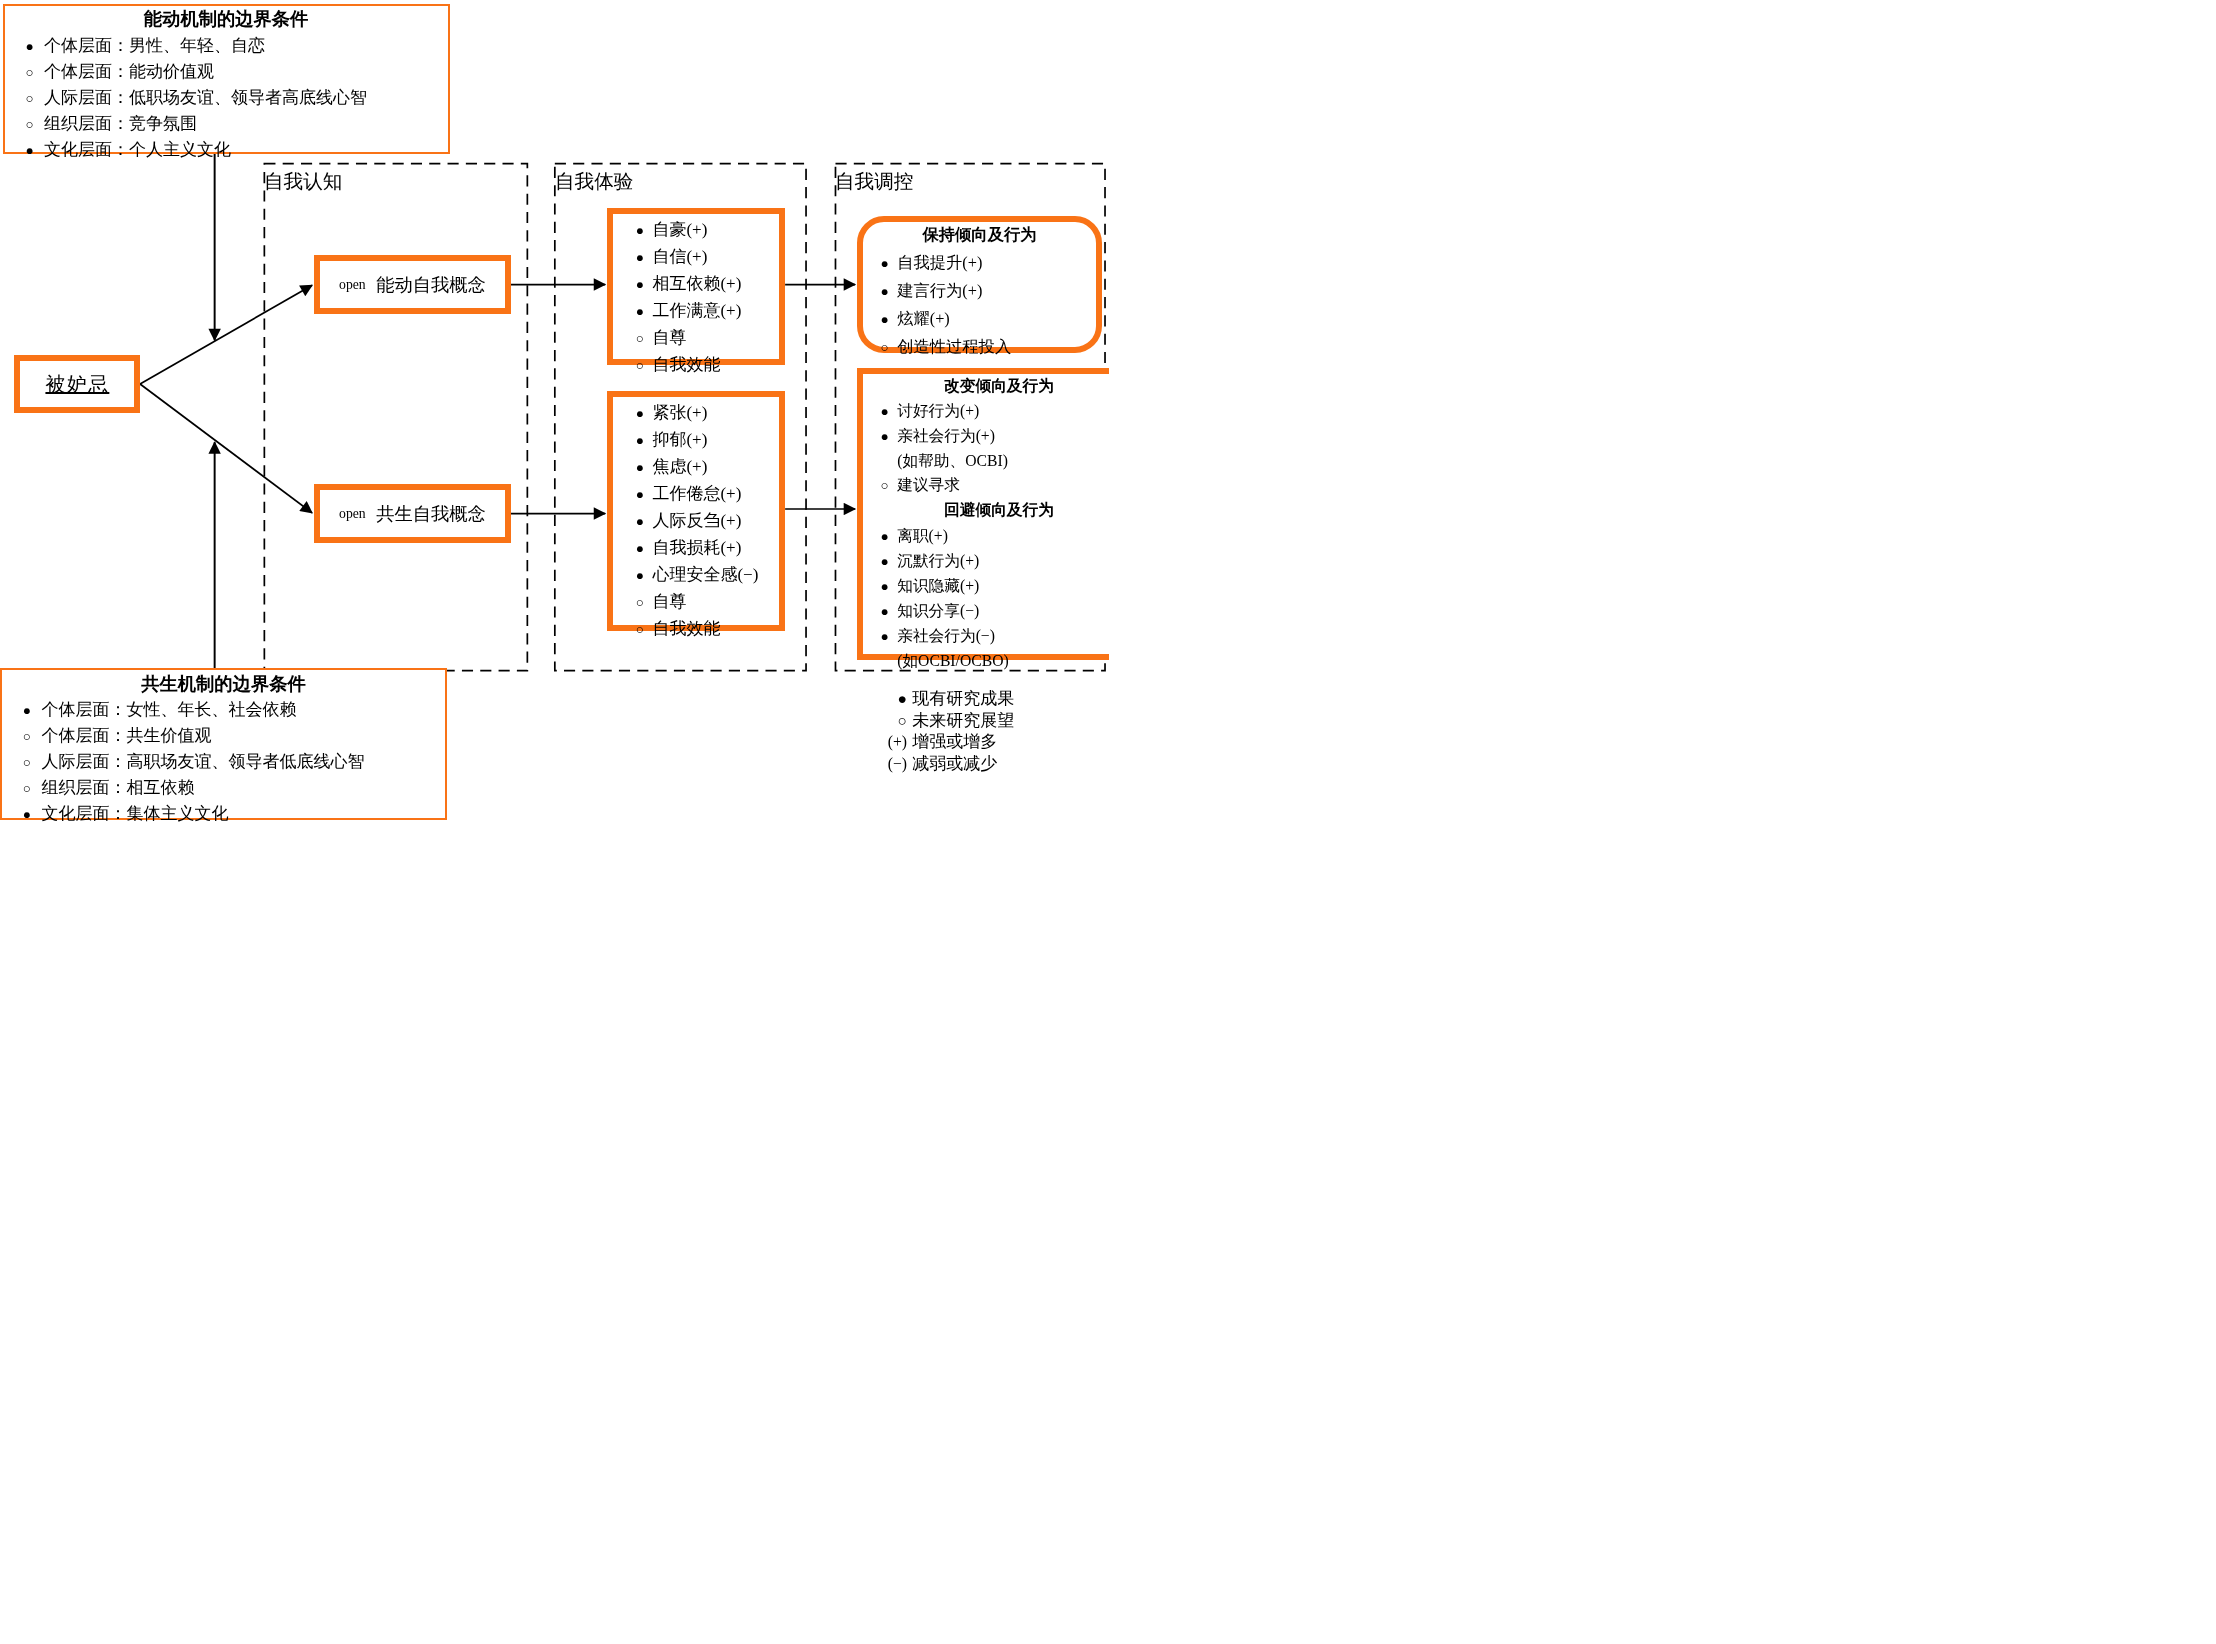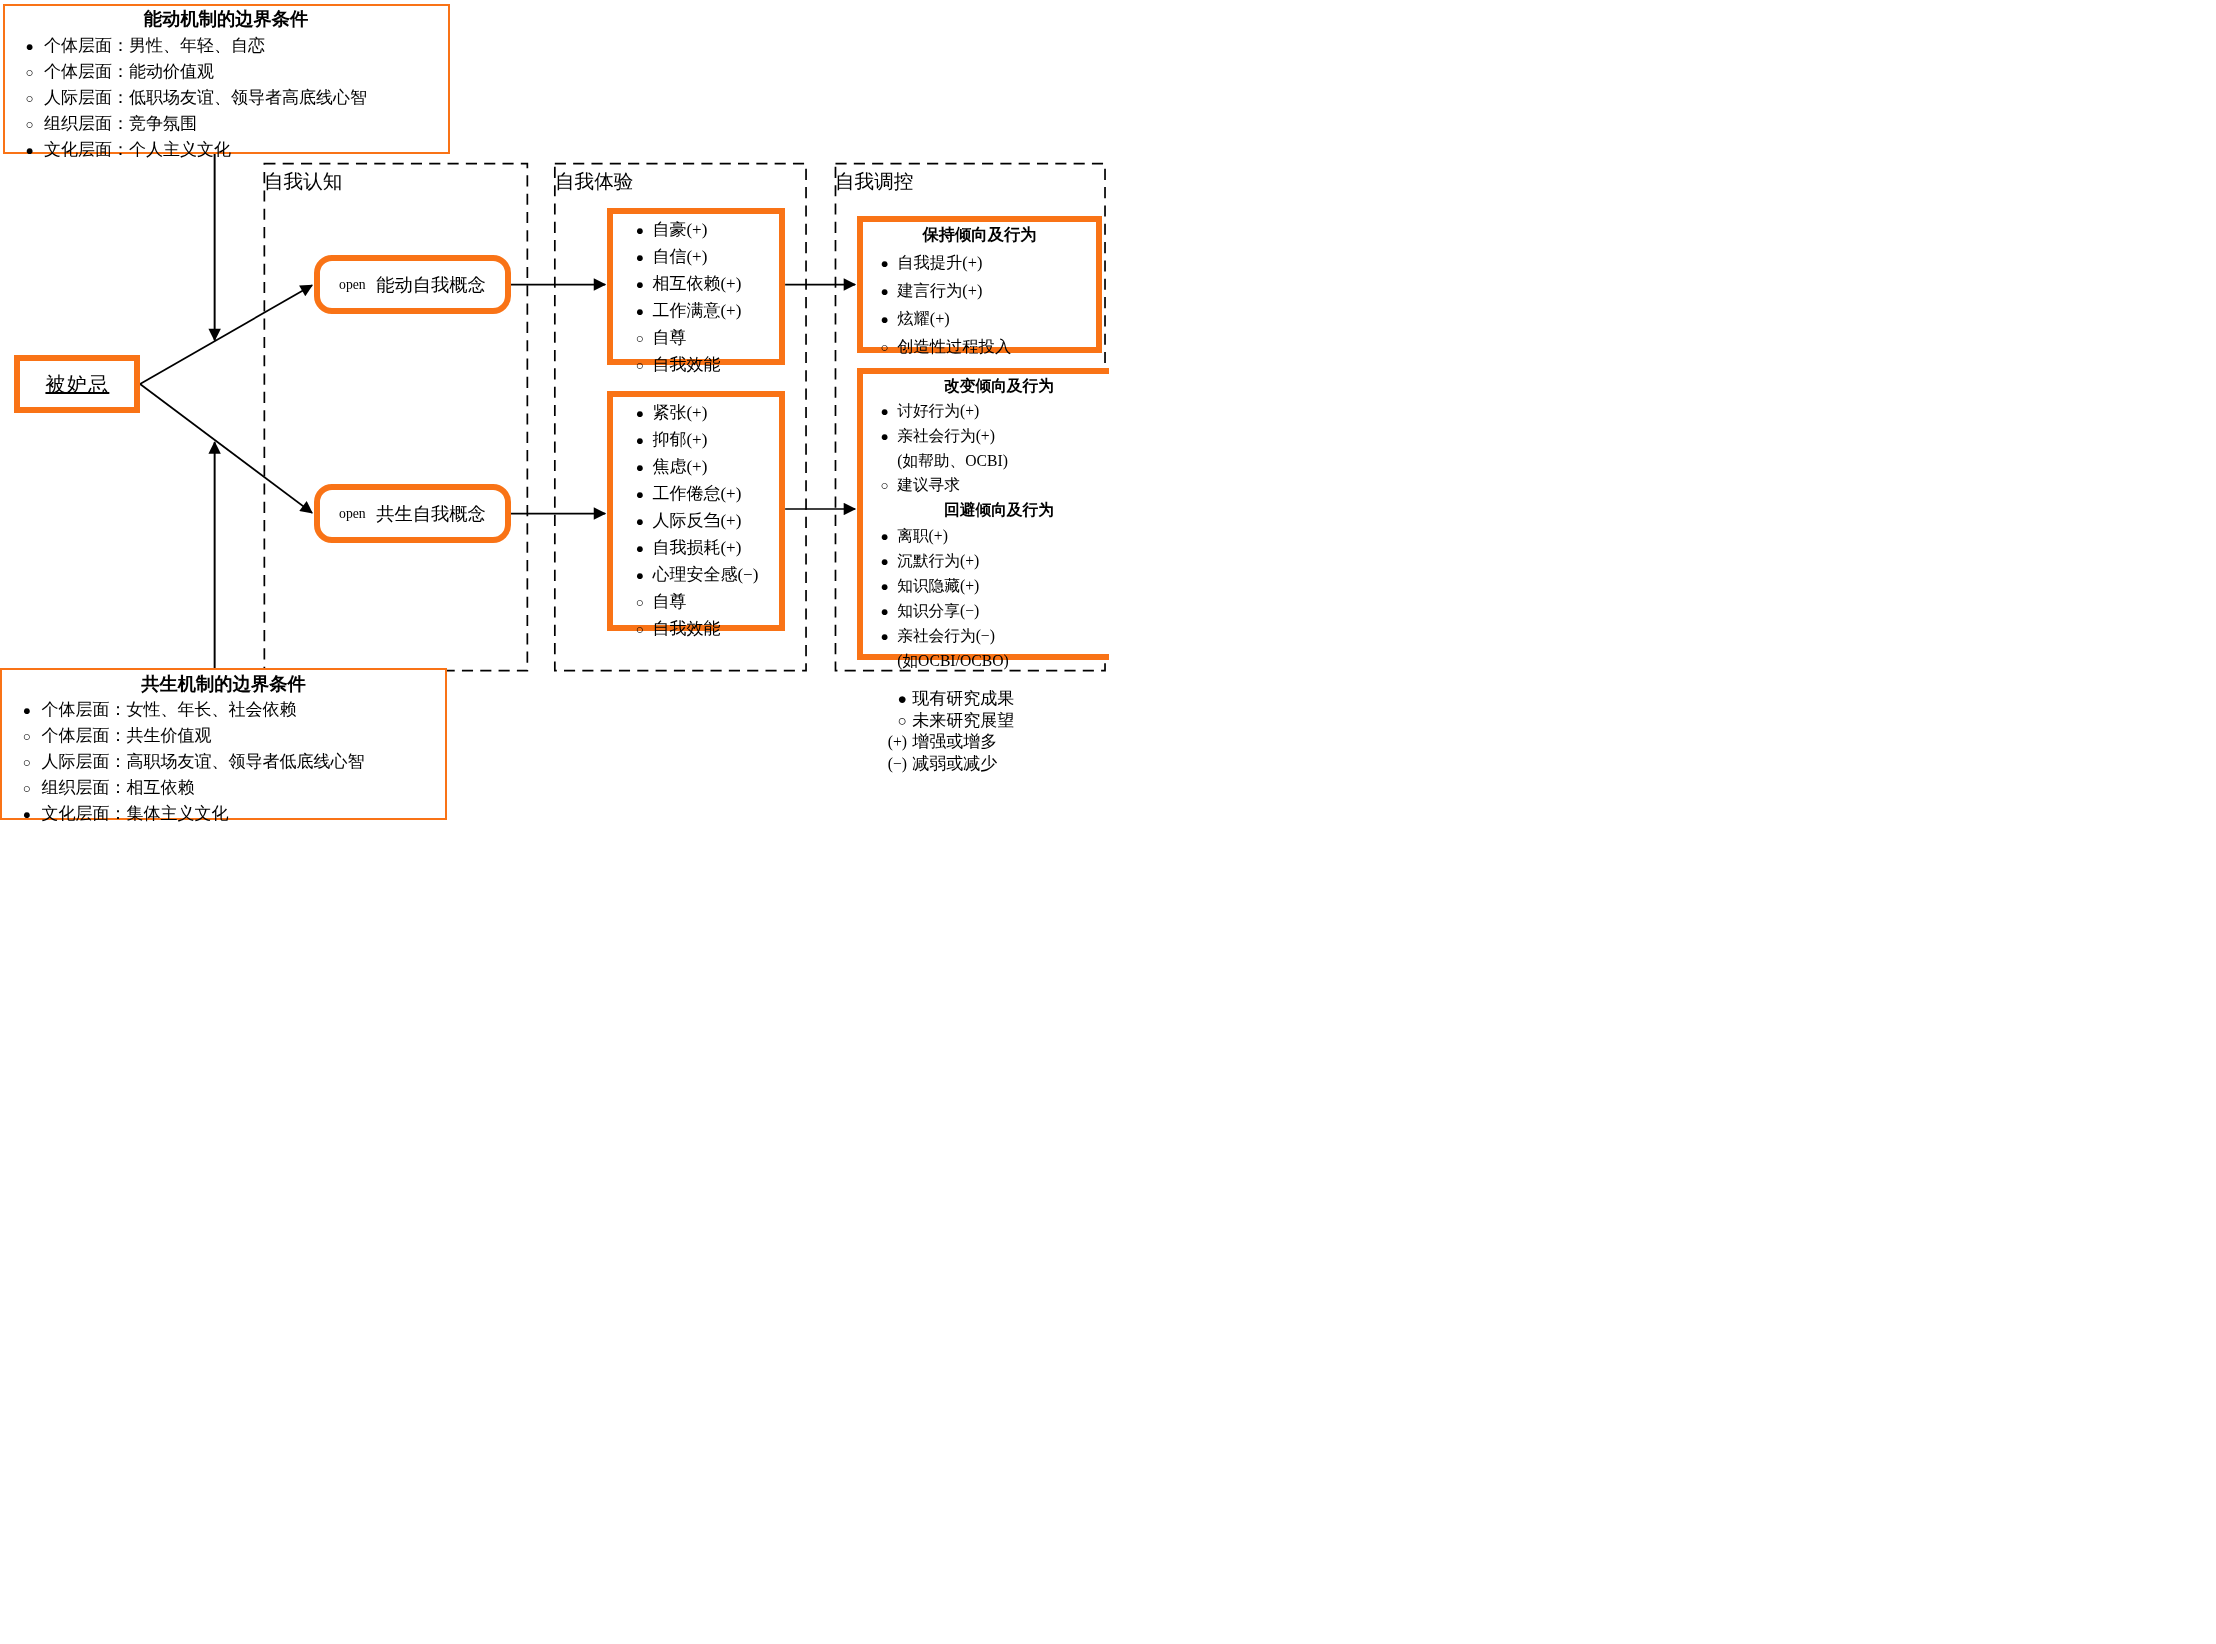--- a/index.html
+++ b/index.html
@@ -13,21 +13,21 @@
   }
   #connectors{position:absolute;left:0;top:0;width:1109px;height:823px;pointer-events:none;}
   .box{position:absolute;background:#ffffff;border:6px solid #f97316;box-sizing:border-box;}
   .boxtitle{font-weight:bold;text-align:center;font-size:18.3px;line-height:23.5px;padding-top:2.6px;}
   .coltitle{position:absolute;font-size:19.6px;line-height:25px;}
   .rows{padding:1.3px 3.9px 0 6.5px;}
   .row{display:flex;align-items:baseline;font-size:17px;line-height:25px;white-space:nowrap;}
   .row .b{flex:none;width:25px;text-align:center;font-size:13.7px;}
   .exp .row{line-height:26px;}
   .exp .rows{padding-top:2.6px;padding-left:14.4px;}
-  .concept{display:flex;align-items:center;justify-content:center;font-size:18.3px;border-radius:18px;}
+  .concept{display:flex;align-items:center;justify-content:center;font-size:18.3px;}
   .concept .b{font-size:13.7px;margin-right:10.5px;}
   .envied{display:flex;align-items:center;justify-content:center;font-size:20px;letter-spacing:1.3px;}
   .reg .rows{padding-top:1.3px;padding-left:9.2px;}
   .regtop .row{font-size:16.3px;line-height:27px;}
   .regbottom .row{font-size:15.7px;line-height:24px;}
   .sectitle{font-weight:bold;text-align:center;font-size:16.3px;line-height:26px;white-space:nowrap;}
   .regbottom .sectitle{line-height:24px;font-size:15.7px;}
   .legend{position:absolute;}
   .legend .row{font-size:17px;line-height:21.6px;}
   .legend .sym{flex:none;width:37px;text-align:right;padding-right:5.2px;font-size:15.7px;}
@@ -189,21 +189,21 @@
           <span class="b">○</span>
           <span>自尊</span>
         </div>
         <div class="row">
           <span class="b">○</span>
           <span>自我效能</span>
         </div>
       </div>
   </div>
 
-  <div class="box reg regtop" style="left:857px;top:216px;width:245px;height:137px;">
+  <div class="box reg regtop" style="left:857px;top:216px;width:245px;height:137px;border-radius:27px;">
     <div class="sectitle">保持倾向及行为</div>
     <div class="rows">
         <div class="row">
           <span class="b">●</span>
           <span>自我提升(+)</span>
         </div>
         <div class="row">
           <span class="b">●</span>
           <span>建言行为(+)</span>
         </div>

